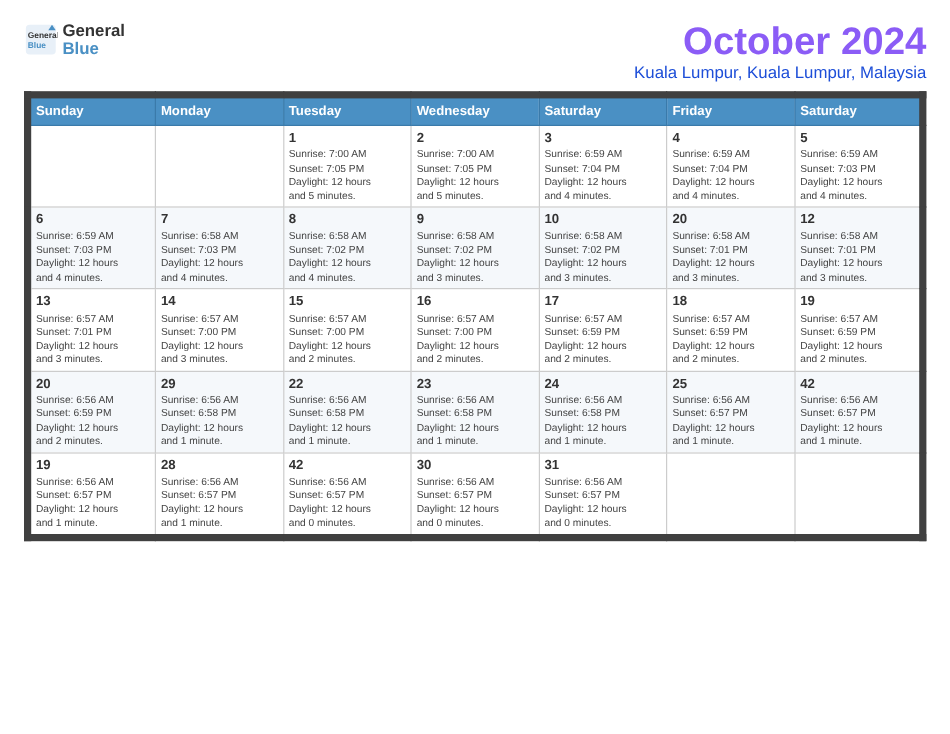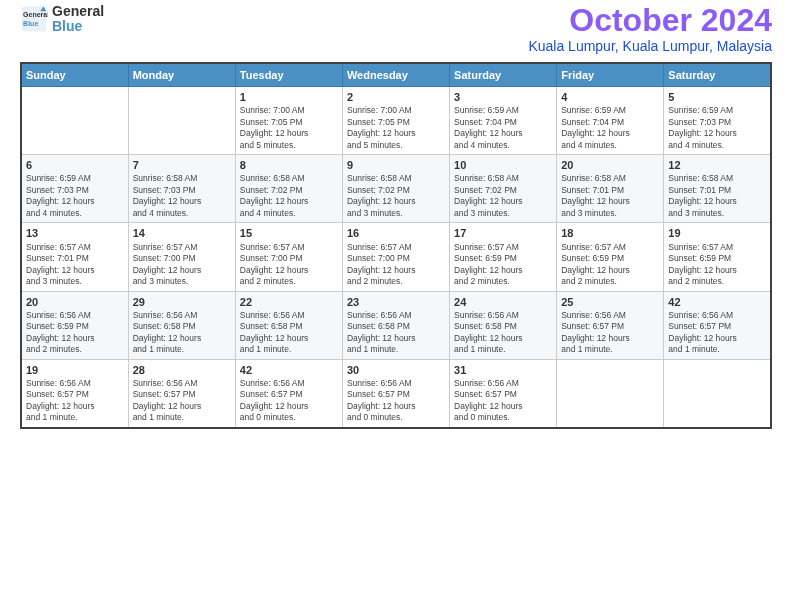--- a/index.html
+++ b/index.html
@@ -6,21 +6,21 @@
     body {
       width: 792px;
       height: 612px;
       font-family: Arial, sans-serif;
       background: #fff;
       overflow: hidden;
     }
     .page {
       width: 792px;
       height: 440px;
-      padding: 4px 20px 12px 20px;
+      padding: 18px 20px 12px 20px;
       display: flex;
       flex-direction: column;
     }
     .header {
       display: flex;
       justify-content: space-between;
       align-items: flex-start;
       margin-bottom: 8px;
     }
     .logo {
@@ -47,21 +47,21 @@
       color: #8b5cf6;
       line-height: 1;
     }
     .subtitle {
       font-size: 14px;
       color: #1d4ed8;
       margin-top: 2px;
     }
     .calendar {
       flex: 1;
-      border: 2px solid #404040;
+      border: 6px solid #404040;
       border-collapse: collapse;
       width: 100%;
       table-layout: fixed;
     }
     .calendar th {
       background: #4a90c4;
       color: #fff;
       font-size: 11px;
       font-weight: bold;
       padding: 5px 4px;

